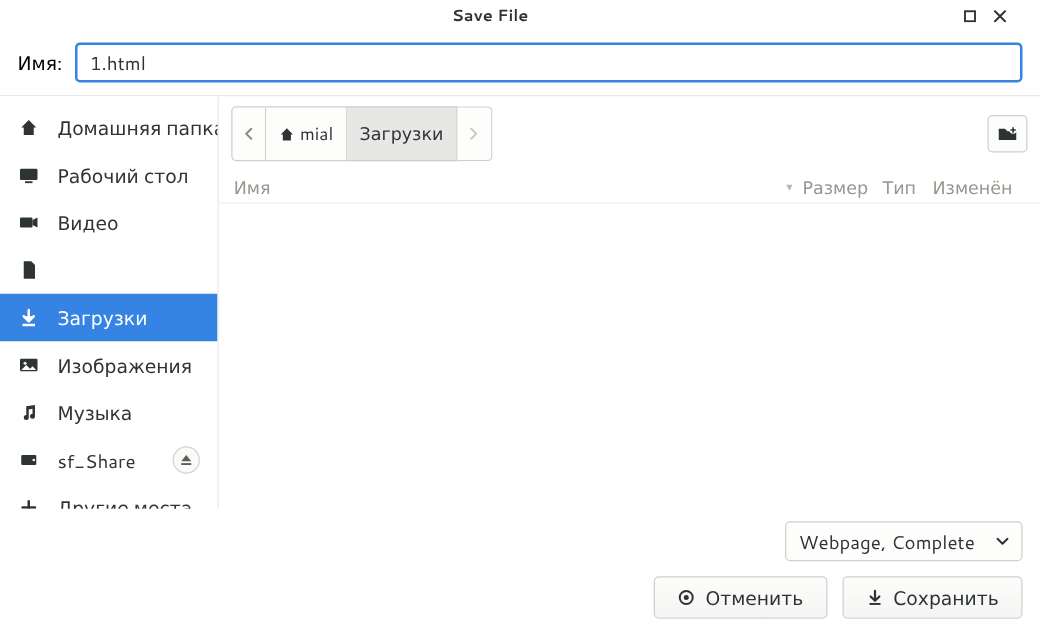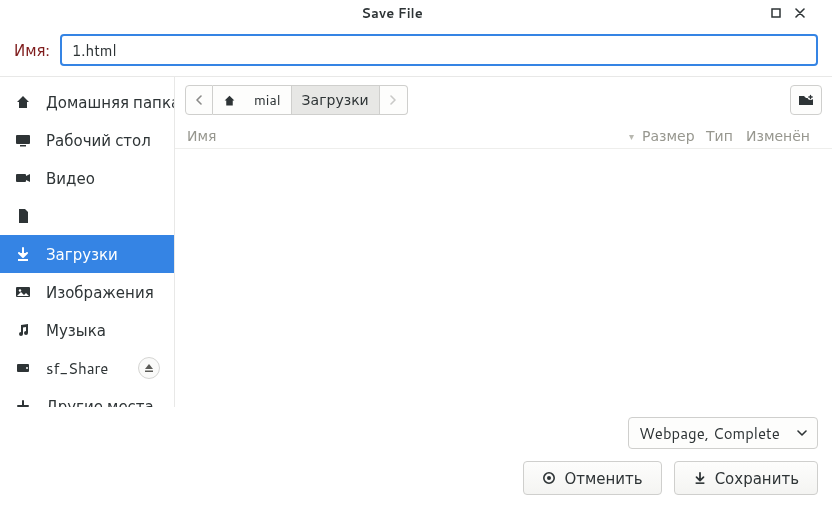--- a/index.html
+++ b/index.html
@@ -26,21 +26,21 @@
     display: inline-flex; align-items: center; justify-content: center;
     margin-left: 8px; cursor: default;
   }
 
   
   .name-row {
     display: flex; align-items: center;
     padding: 8px 14px 10px 14px;
     gap: 10px;
   }
-  .name-label { color: #7f1d1d; font-size: 15px; }
+  .name-label { color: #000000; font-size: 15px; }
   .name-input {
     flex: 1;
     height: 32px;
     border: 2px solid #3584e4;
     border-radius: 4px;
     padding: 0 10px;
     font-size: 15px;
     outline: none;
     color: #2e3436;
     background: #fff;
@@ -97,28 +97,28 @@
   
   .pathrow {
     display: flex; align-items: center;
     padding: 8px 10px;
     gap: 8px;
   }
   .pathbar {
     display: flex; align-items: center;
   }
   .path-btn {
-    height: 30px;
+    height: 44px;
     border: 1px solid #cfcfcd;
     background: #fdfdfc;
     display: flex; align-items: center; justify-content: center;
     padding: 0 10px;
     font-size: 14px;
     color: #2e3436;
-    gap: 18px;
+    gap: 4px;
   }
   .path-btn.first { border-top-left-radius: 4px; border-bottom-left-radius: 4px; }
   .path-btn.last  { border-top-right-radius: 4px; border-bottom-right-radius: 4px; }
   .path-btn + .path-btn { border-left: none; }
   .path-btn.active { background: #e7e7e5; }
   .path-btn.nav { color: #8a8a88; min-width: 28px; padding: 0 6px;}
   .path-btn.nav.disabled { color: #c9c9c7; }
   .pathrow .spacer { flex:1; }
   .newfolder-btn {
     width: 32px; height: 30px;

